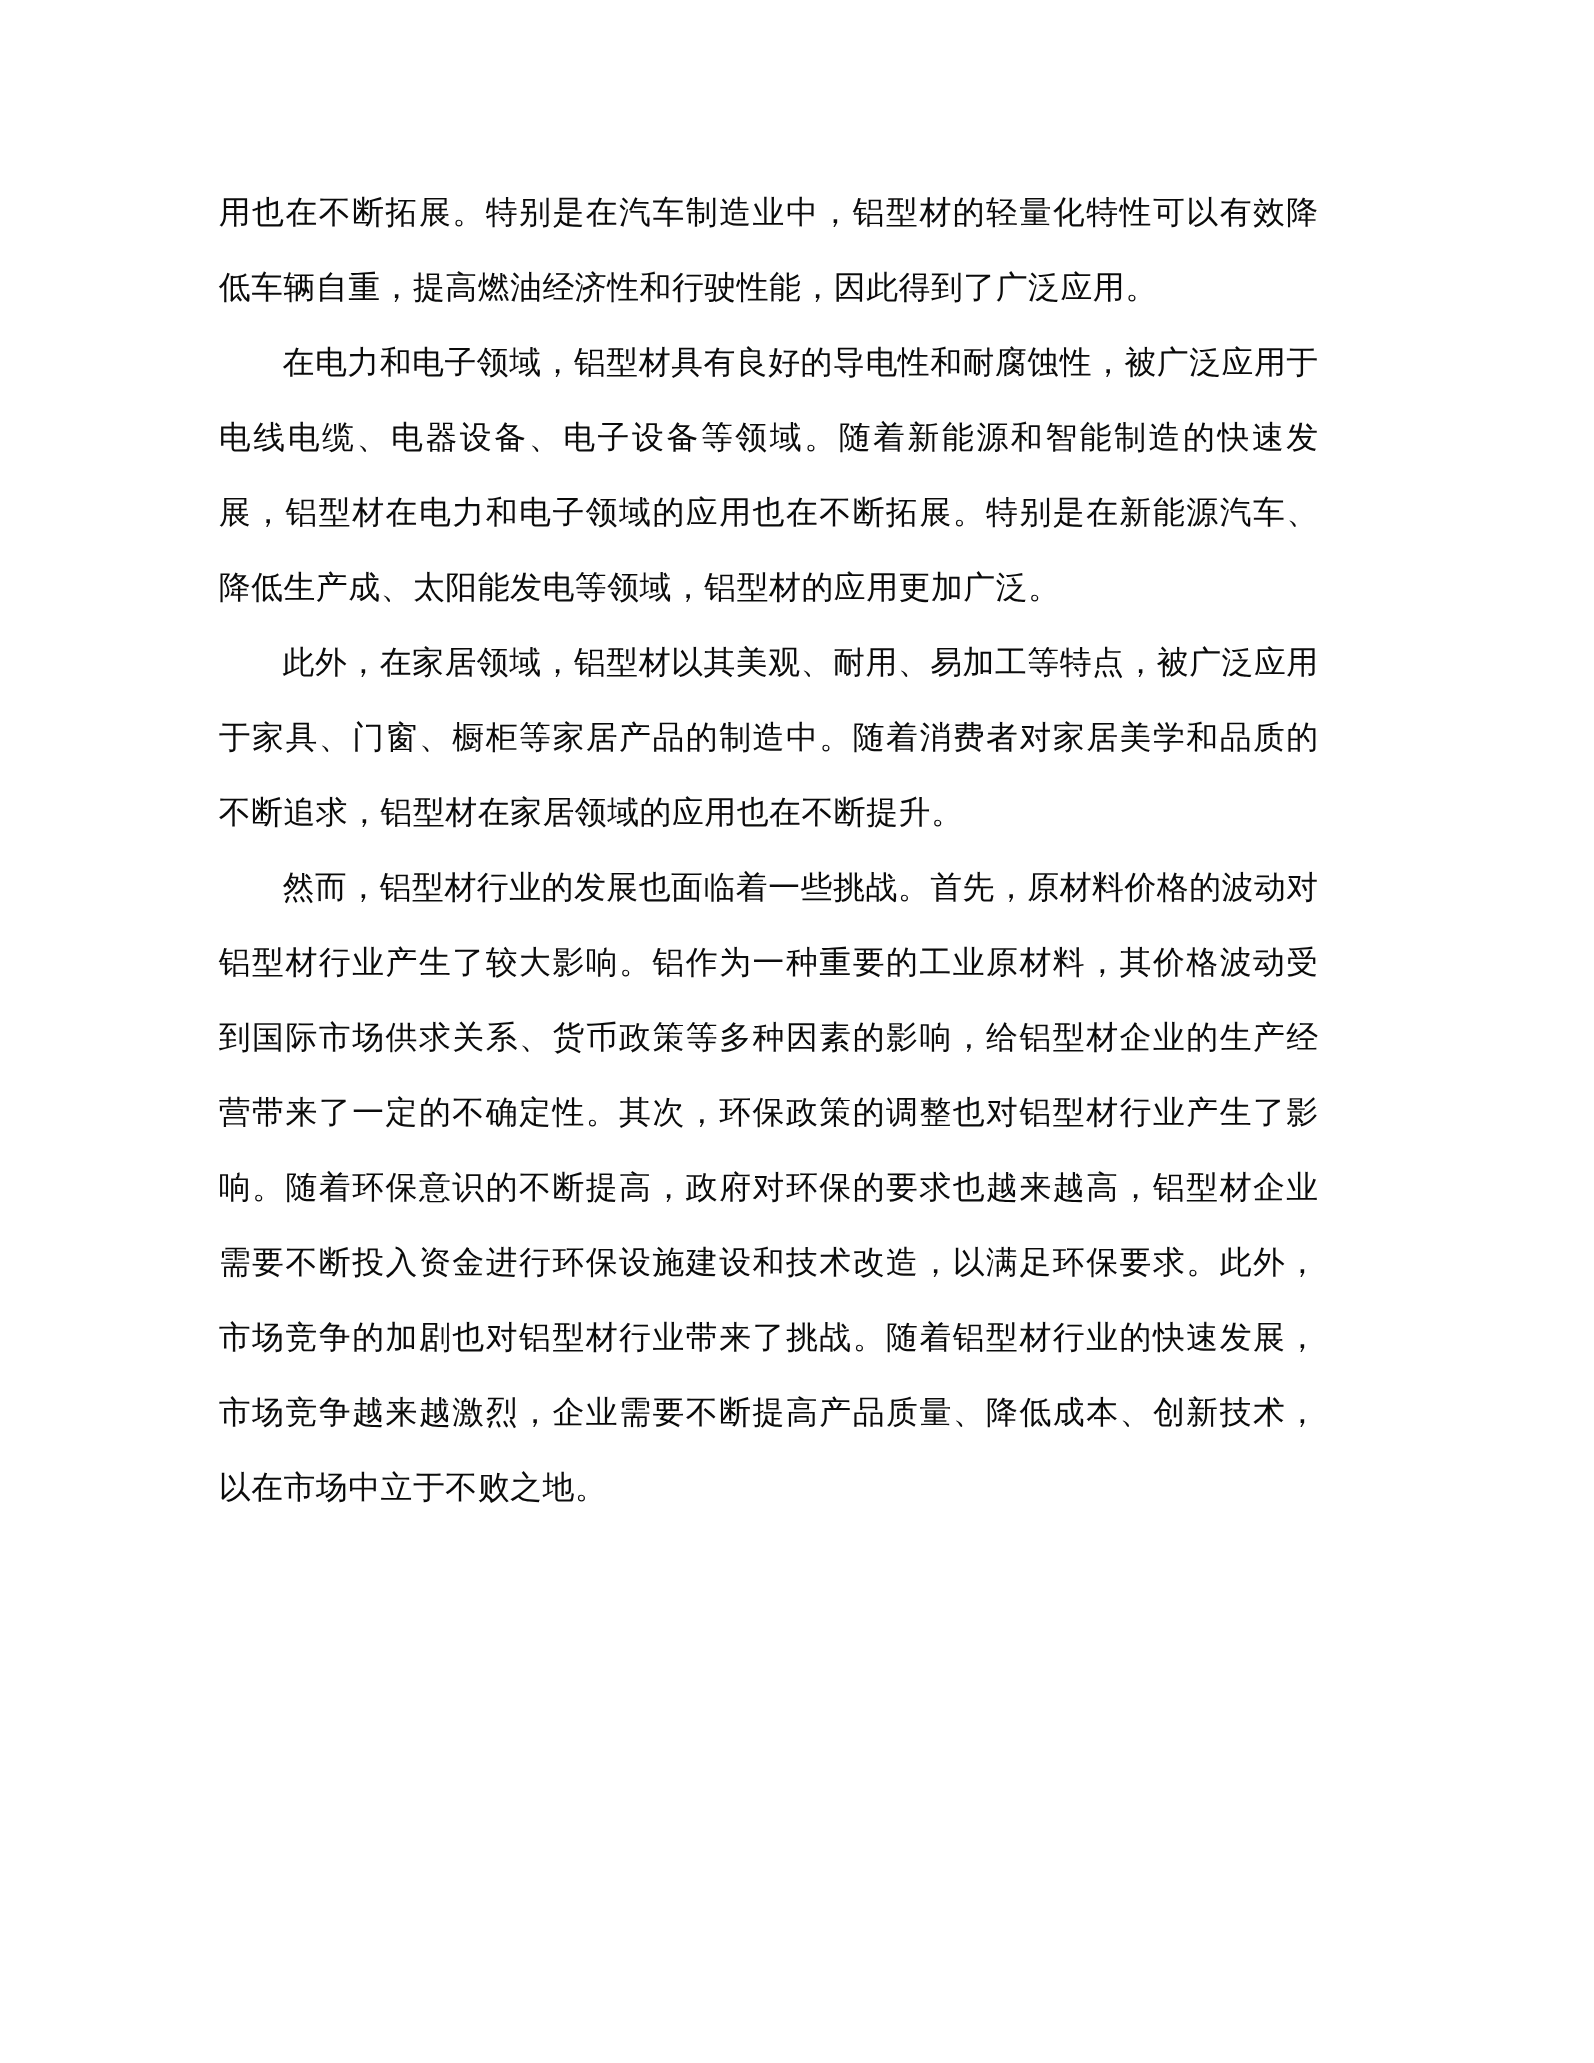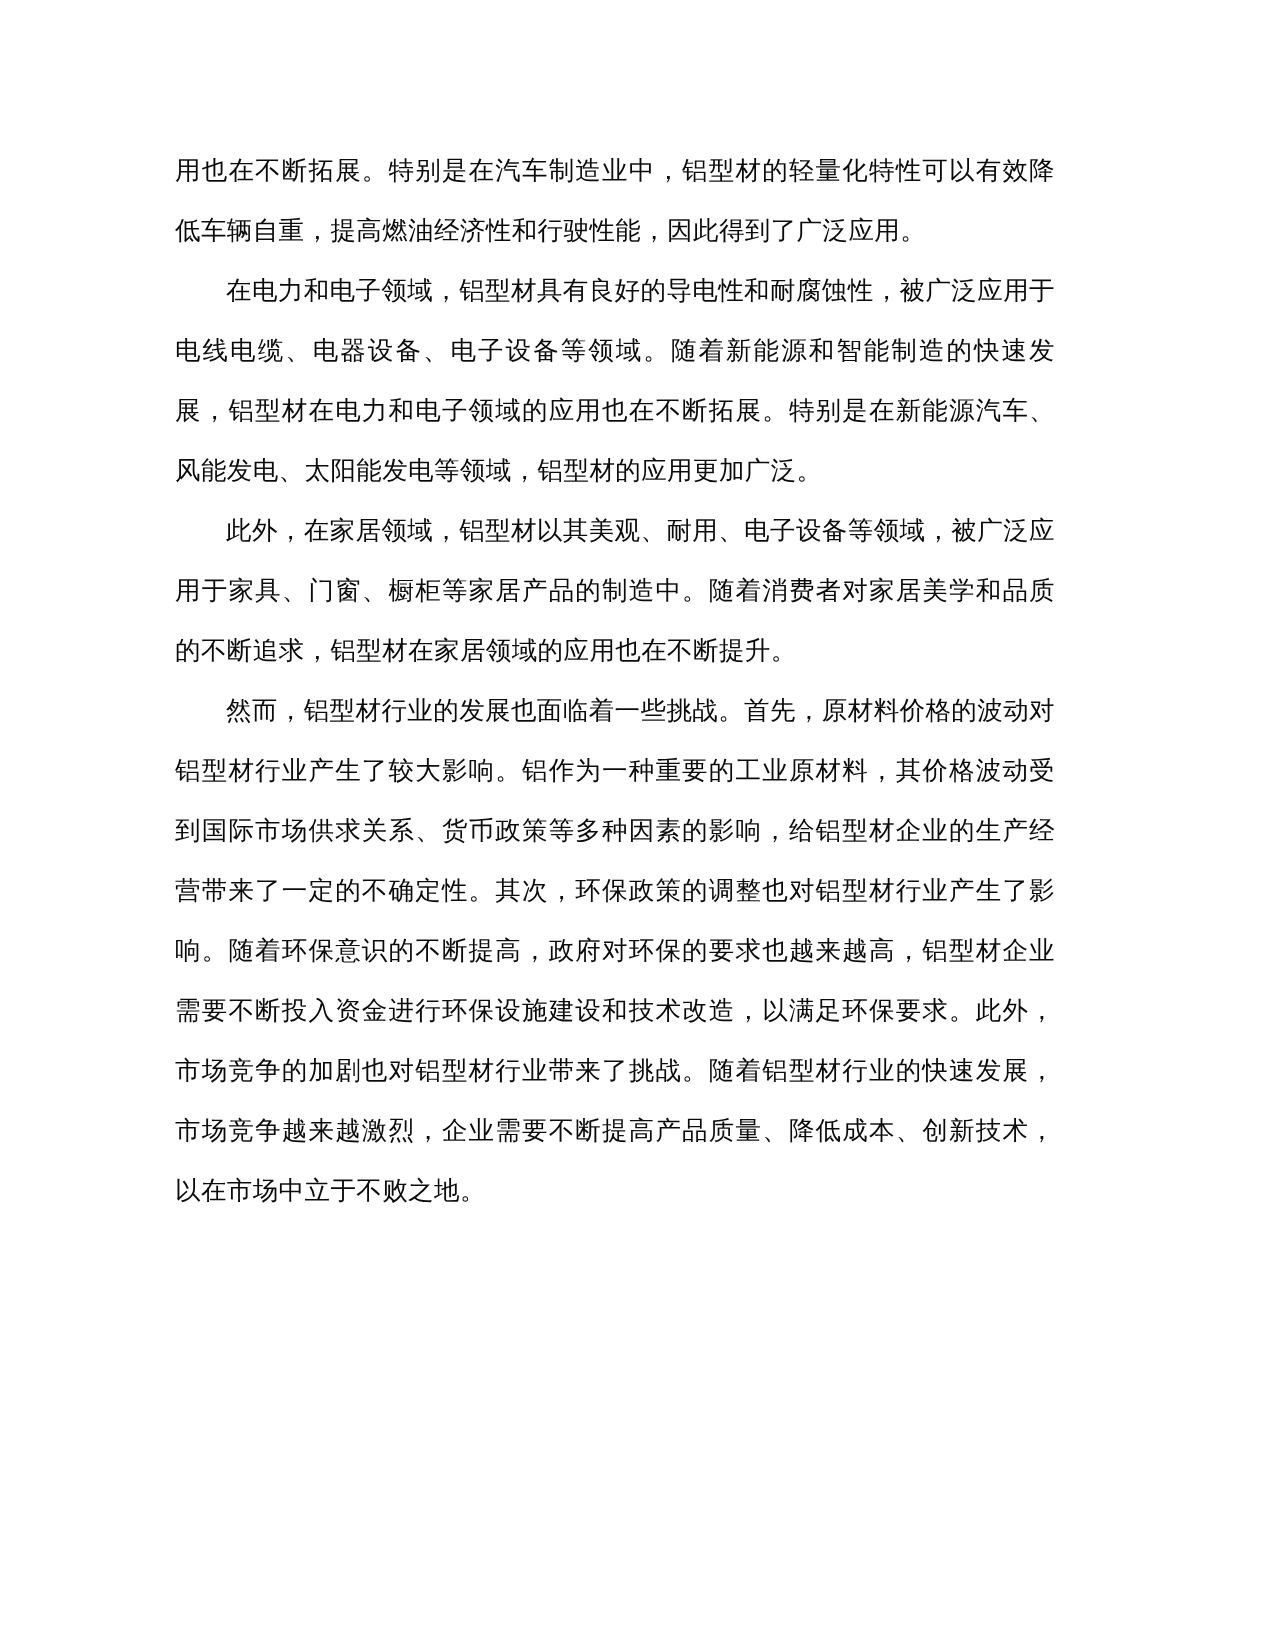--- a/index.html
+++ b/index.html
@@ -41,17 +41,17 @@
   p.indent {
     text-indent: 51px;
   }
 </style>
 </head>
 <body>
 
 <div class="page">
   <div class="content">
     <p class="para">用也在不断拓展。特别是在汽车制造业中，铝型材的轻量化特性可以有效降低车辆自重，提高燃油经济性和行驶性能，因此得到了广泛应用。</p>
-    <p class="para indent">在电力和电子领域，铝型材具有良好的导电性和耐腐蚀性，被广泛应用于电线电缆、电器设备、电子设备等领域。随着新能源和智能制造的快速发展，铝型材在电力和电子领域的应用也在不断拓展。特别是在新能源汽车、风能发电、太阳能发电等领域，铝型材的应用更加广泛。</p>
-    <p class="para indent">此外，在家居领域，铝型材以其美观、耐用、电子设备等领域，被广泛应用于家具、门窗、橱柜等家居产品的制造中。随着消费者对家居美学和品质的不断追求，铝型材在家居领域的应用也在不断提升。</p>
+    <p class="para indent">在电力和电子领域，铝型材具有良好的导电性和耐腐蚀性，被广泛应用于电线电缆、电器设备、电子设备等领域。随着新能源和智能制造的快速发展，铝型材在电力和电子领域的应用也在不断拓展。特别是在新能源汽车、降低生产成、太阳能发电等领域，铝型材的应用更加广泛。</p>
+    <p class="para indent">此外，在家居领域，铝型材以其美观、耐用、易加工等特点，被广泛应用于家具、门窗、橱柜等家居产品的制造中。随着消费者对家居美学和品质的不断追求，铝型材在家居领域的应用也在不断提升。</p>
     <p class="para indent">然而，铝型材行业的发展也面临着一些挑战。首先，原材料价格的波动对铝型材行业产生了较大影响。铝作为一种重要的工业原材料，其价格波动受到国际市场供求关系、货币政策等多种因素的影响，给铝型材企业的生产经营带来了一定的不确定性。其次，环保政策的调整也对铝型材行业产生了影响。随着环保意识的不断提高，政府对环保的要求也越来越高，铝型材企业需要不断投入资金进行环保设施建设和技术改造，以满足环保要求。此外，市场竞争的加剧也对铝型材行业带来了挑战。随着铝型材行业的快速发展，市场竞争越来越激烈，企业需要不断提高产品质量、降低成本、创新技术，以在市场中立于不败之地。</p>
   </div>
 </div>
 
 </body></html>

